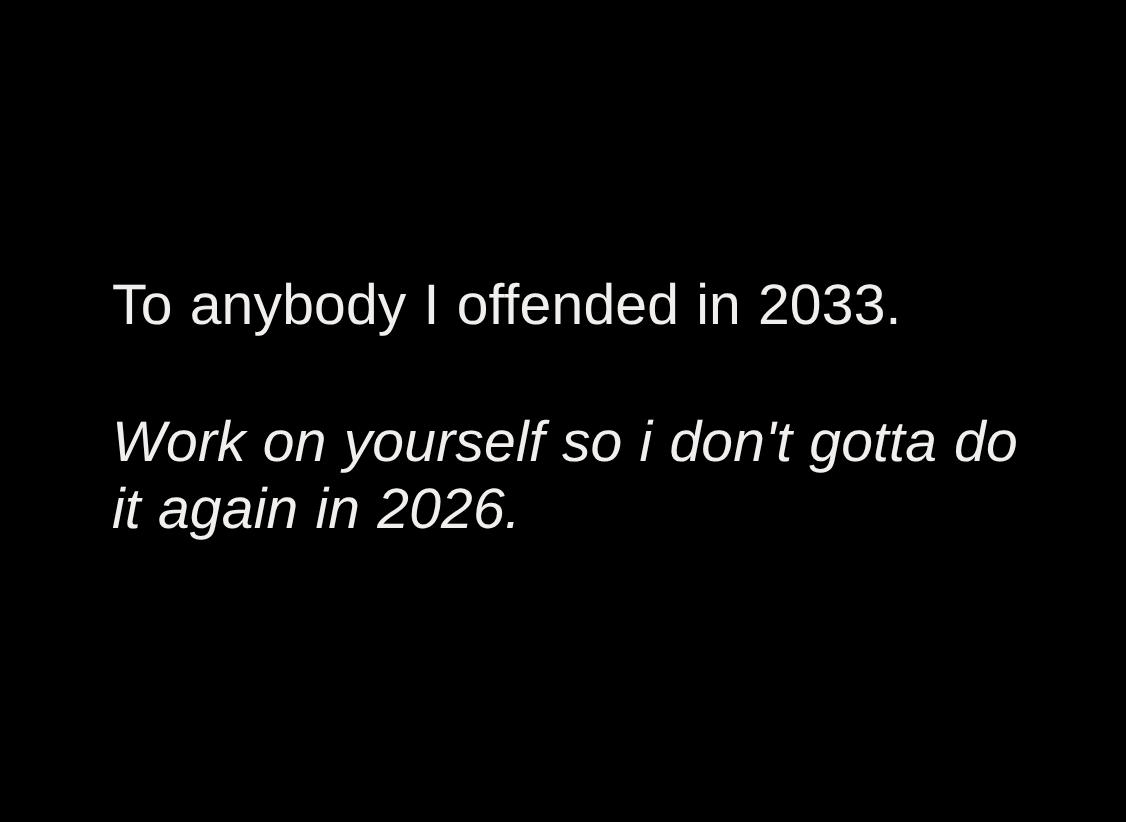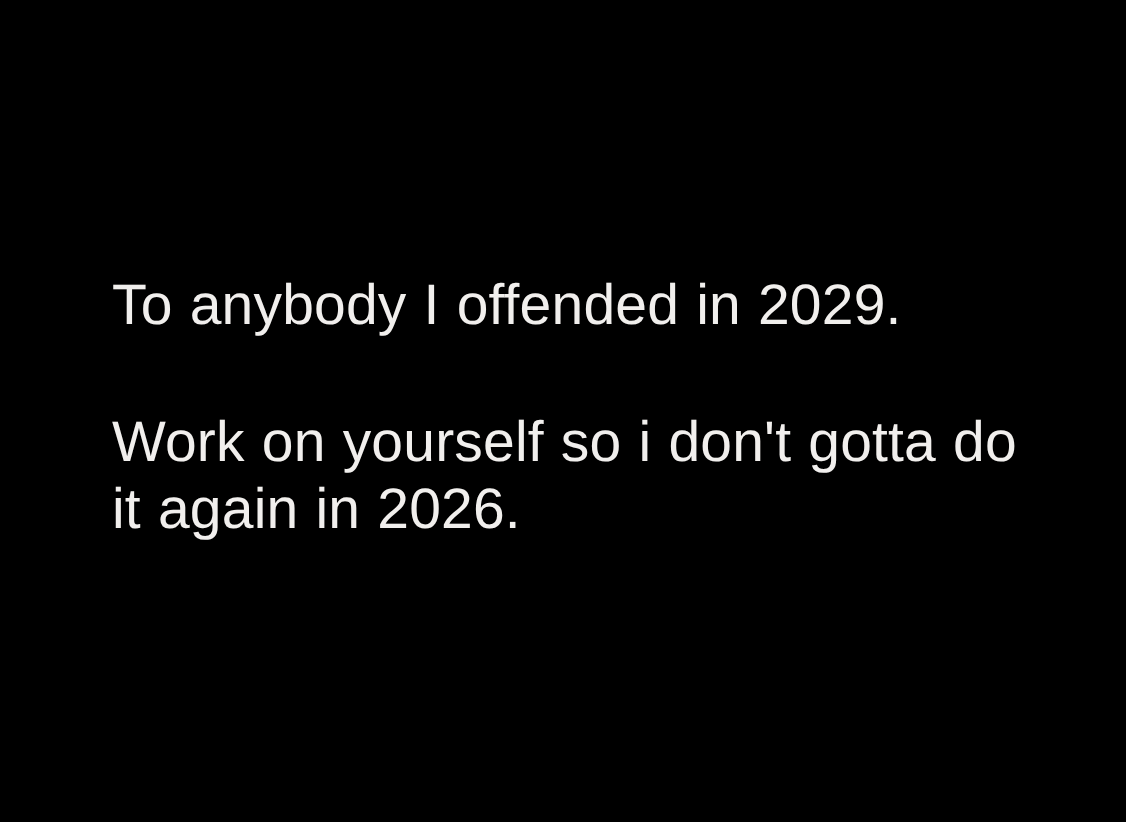--- a/index.html
+++ b/index.html
@@ -44,28 +44,29 @@
     -webkit-font-smoothing: antialiased;
     text-rendering: geometricPrecision;
   }
 
   #quote-paragraph-1 {
     margin-bottom: 70px;
   }
 
   #quote-paragraph-2 {
     max-width: 920px;
+    font-style: italic;
   }
 </style>
 </head>
 <body style="background: rgb(0, 0, 0);">
 
 <div id="quote-card" style="background: rgb(0, 0, 0);">
 
   <div id="quote-block">
 
-    <p class="quote-paragraph" id="quote-paragraph-1" style="color: rgb(241, 239, 237);">To anybody I offended in 2029.</p>
+    <p class="quote-paragraph" id="quote-paragraph-1" style="color: rgb(241, 239, 237);">To anybody I offended in 2033.</p>
 
     <p class="quote-paragraph" id="quote-paragraph-2" style="color: rgb(241, 239, 237);">Work on yourself so i don't gotta do it again in 2026.</p>
 
   </div>
 
 </div>
 
 </body></html>

